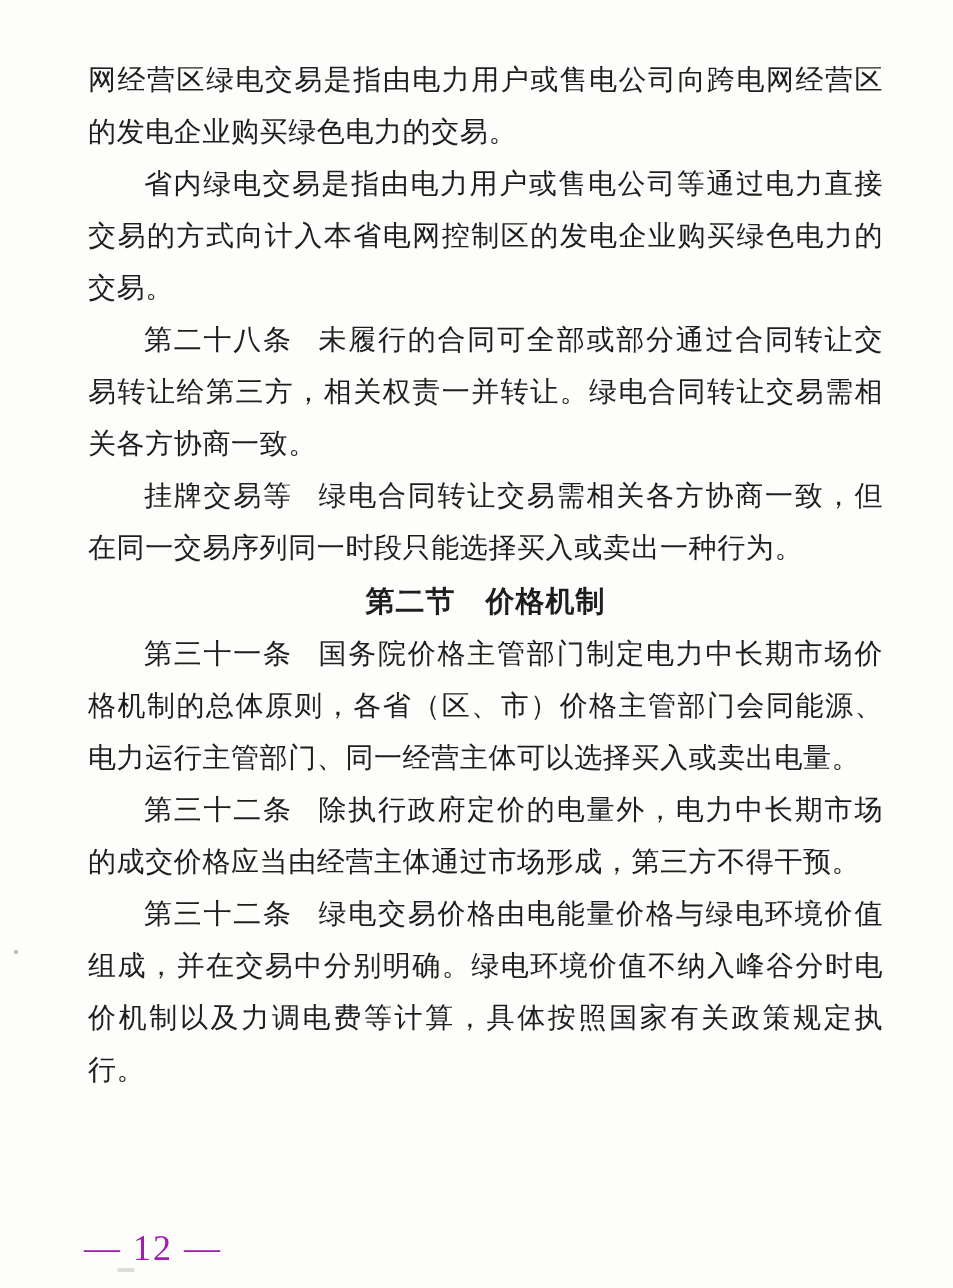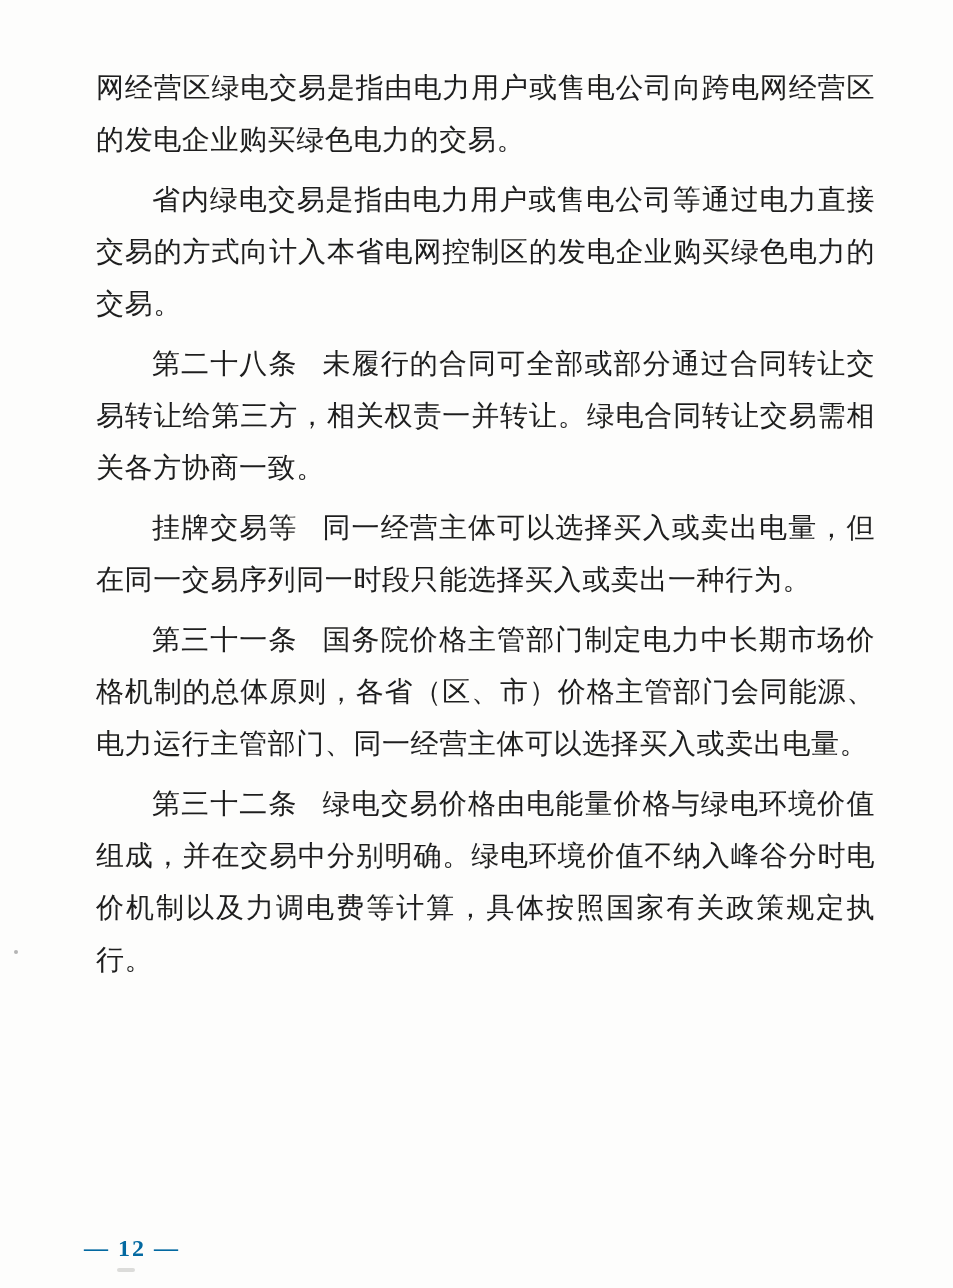--- a/index.html
+++ b/index.html
@@ -16,21 +16,21 @@
     font-family: "Liberation Serif", "DejaVu Serif", serif;
     color: #1e1e1e;
   }
   .content {
     position: absolute;
     top: 54px;
     left: 88px;
     width: 795px;
   }
   .para {
-    margin: 8px;
+    margin: 0;
     font-size: 28px;
     line-height: 52px;
     letter-spacing: 0.6px;
     text-align: justify;
     text-justify: inter-character;
     text-align-last: left;
   }
   .para.indent {
     text-indent: 2em;
   }
@@ -45,25 +45,24 @@
     font-size: 29px;
     line-height: 54px;
     font-weight: bold;
     text-align: center;
     letter-spacing: 1px;
   }
   .page-number {
     position: absolute;
     left: 84px;
     top: 1231px;
-    font-size: 24px;
+    font-size: 36px;
     line-height: 34px;
     letter-spacing: 2px;
-    color: #0369a1;
-    font-weight: bold;
+    color: #a21caf;
   }
   .scan-speck-1 {
     position: absolute;
     left: 14px;
     top: 950px;
     width: 4px;
     height: 4px;
     border-radius: 50%;
     background: #8d8d8d;
     opacity: 0.65;
@@ -94,29 +93,34 @@
     </p>
 
     <p class="para indent">
       <span class="term">第二十八条</span>
       <span>未履行的合同可全部或部分通过合同转让交易转让给第三方，相关权责一并转让。绿电合同转让交易需相关各方协商一致。</span>
     </p>
 
 
     <p class="para indent">
       <span class="term">挂牌交易等</span>
-      <span>同一经营主体可以选择买入或卖出电量，但在同一交易序列同一时段只能选择买入或卖出一种行为。</span>
+      <span>绿电合同转让交易需相关各方协商一致，但在同一交易序列同一时段只能选择买入或卖出一种行为。</span>
     </p>
 
+    <h2 class="section-heading">第二节　价格机制</h2>
 
     <p class="para indent">
       <span class="term">第三十一条</span>
       <span>国务院价格主管部门制定电力中长期市场价格机制的总体原则，各省（区、市）价格主管部门会同能源、电力运行主管部门、同一经营主体可以选择买入或卖出电量。</span>
     </p>
 
+    <p class="para indent">
+      <span class="term">第三十二条</span>
+      <span>除执行政府定价的电量外，电力中长期市场的成交价格应当由经营主体通过市场形成，第三方不得干预。</span>
+    </p>
 
     <p class="para indent">
       <span class="term">第三十二条</span>
       <span>绿电交易价格由电能量价格与绿电环境价值组成，并在交易中分别明确。绿电环境价值不纳入峰谷分时电价机制以及力调电费等计算，具体按照国家有关政策规定执行。</span>
     </p>
 
   </div>
 
   <div class="page-number">— 12 —</div>
 

